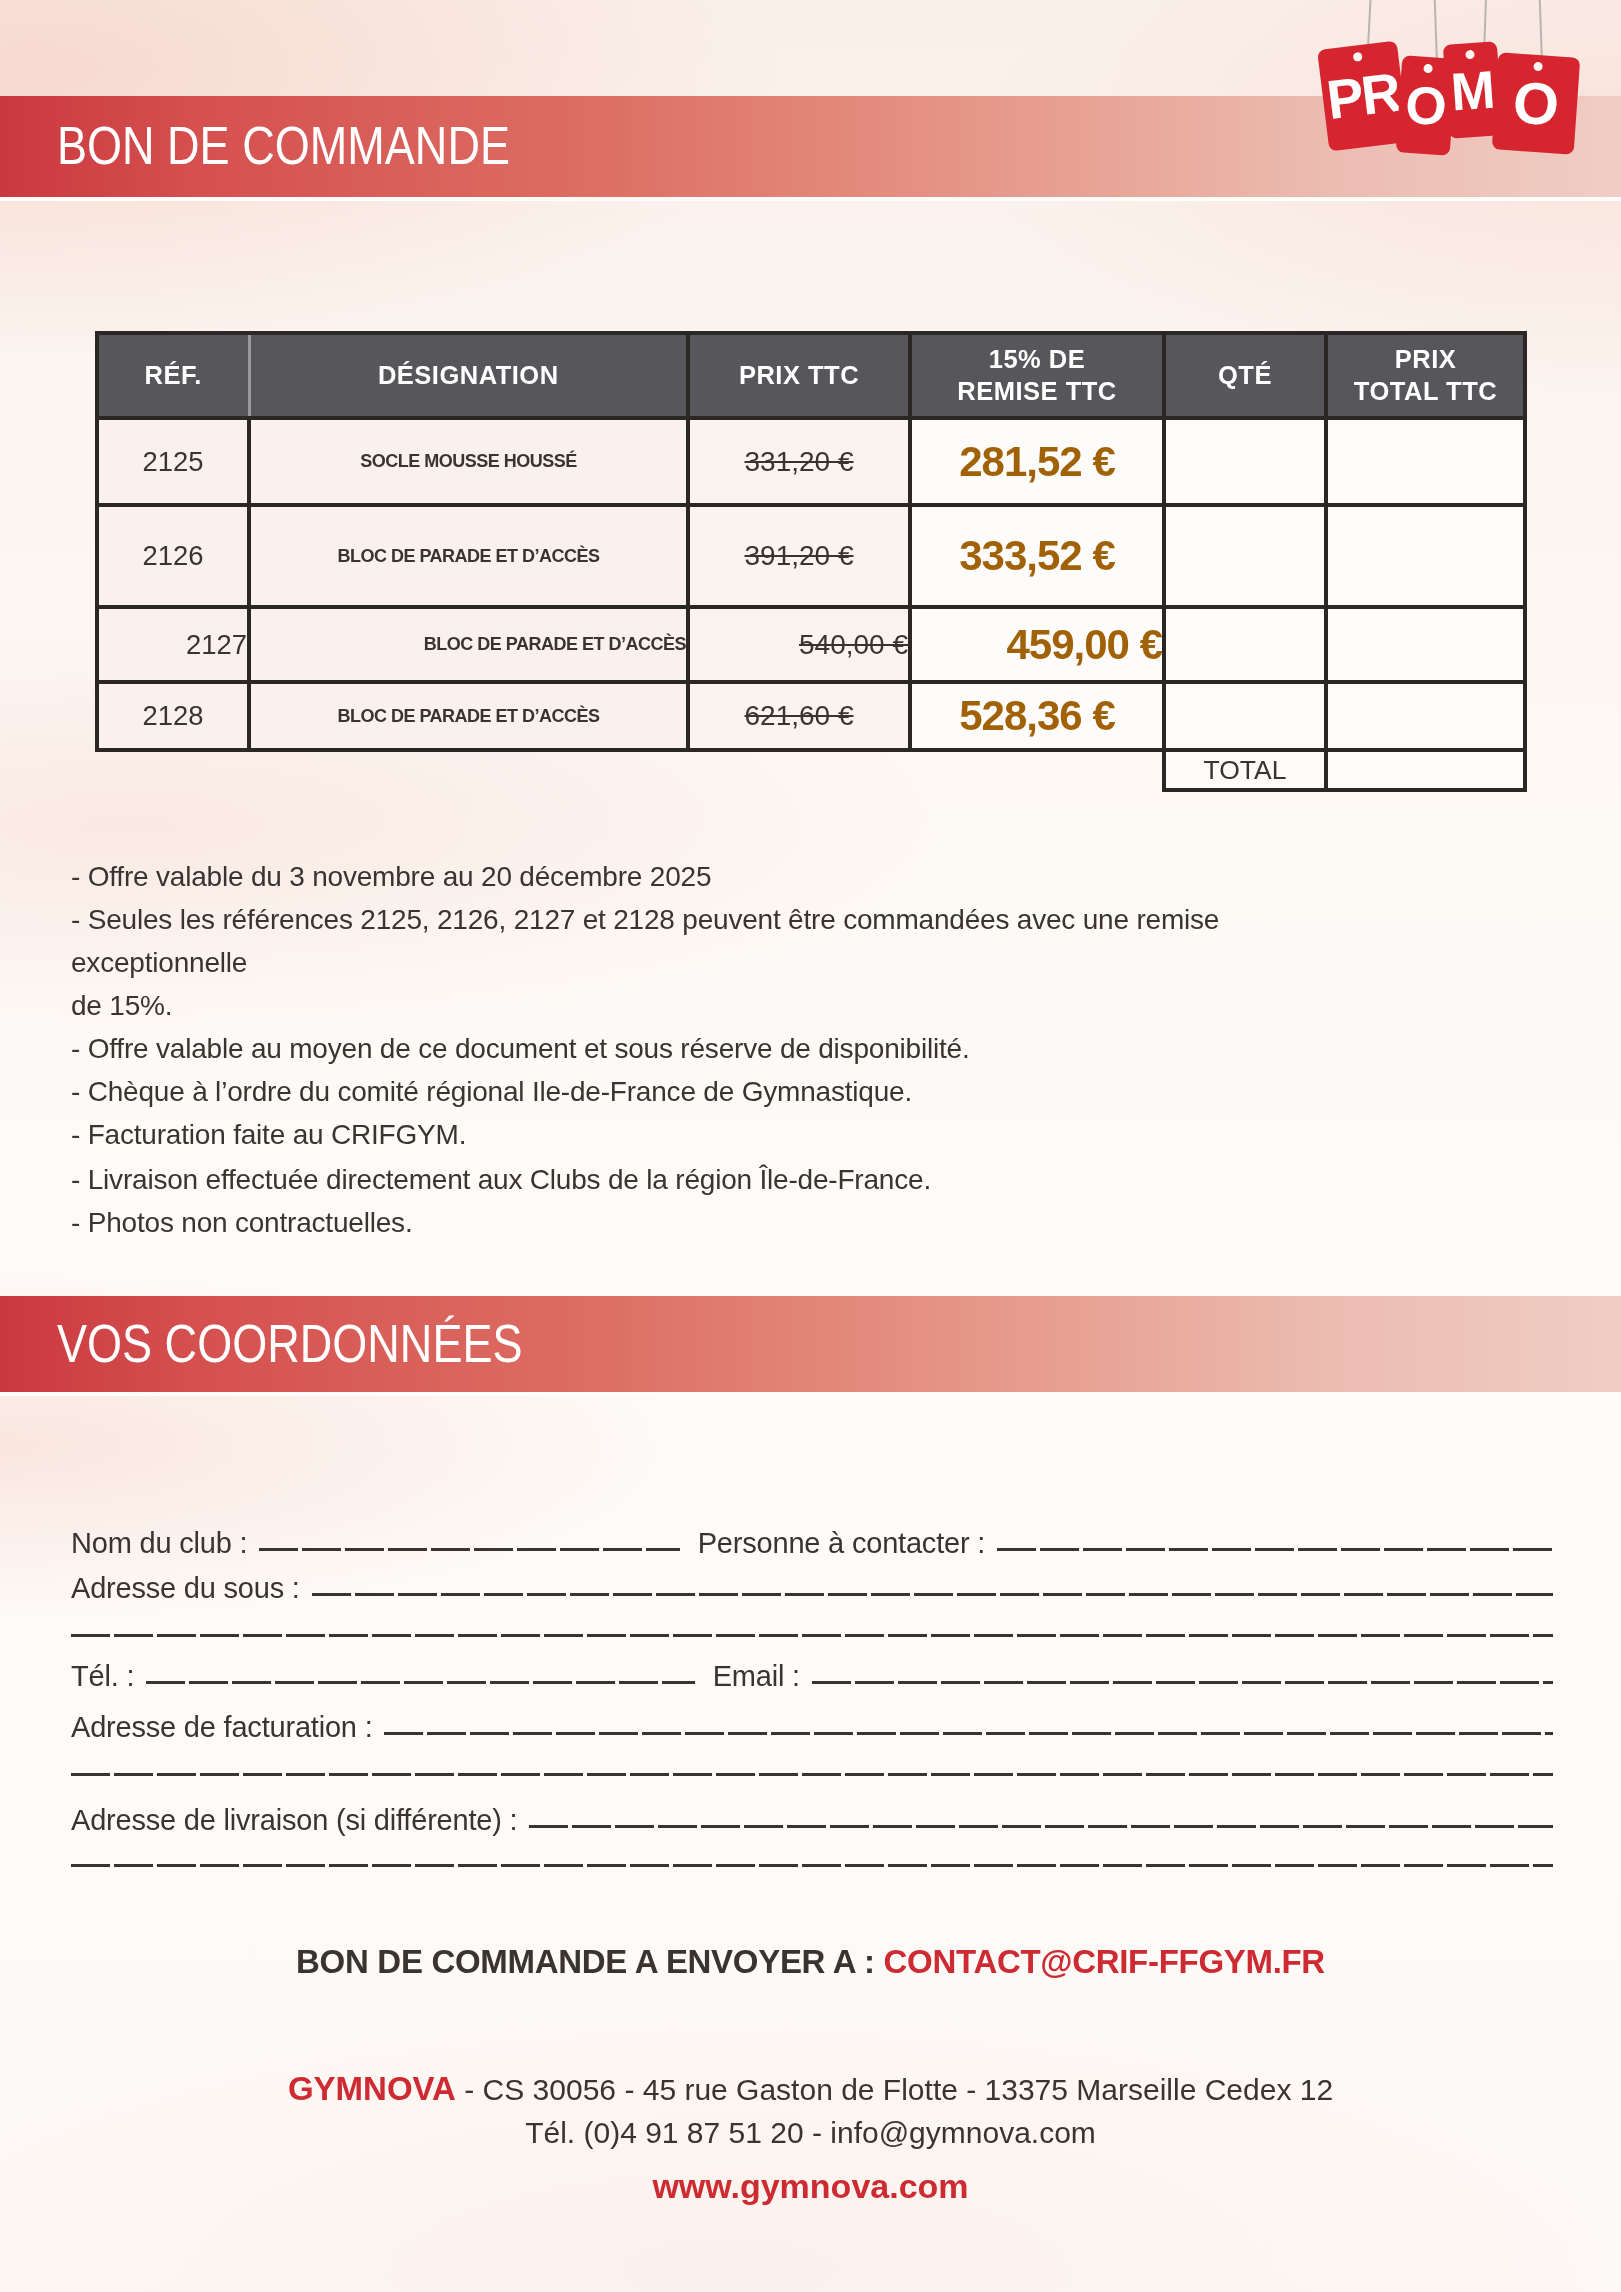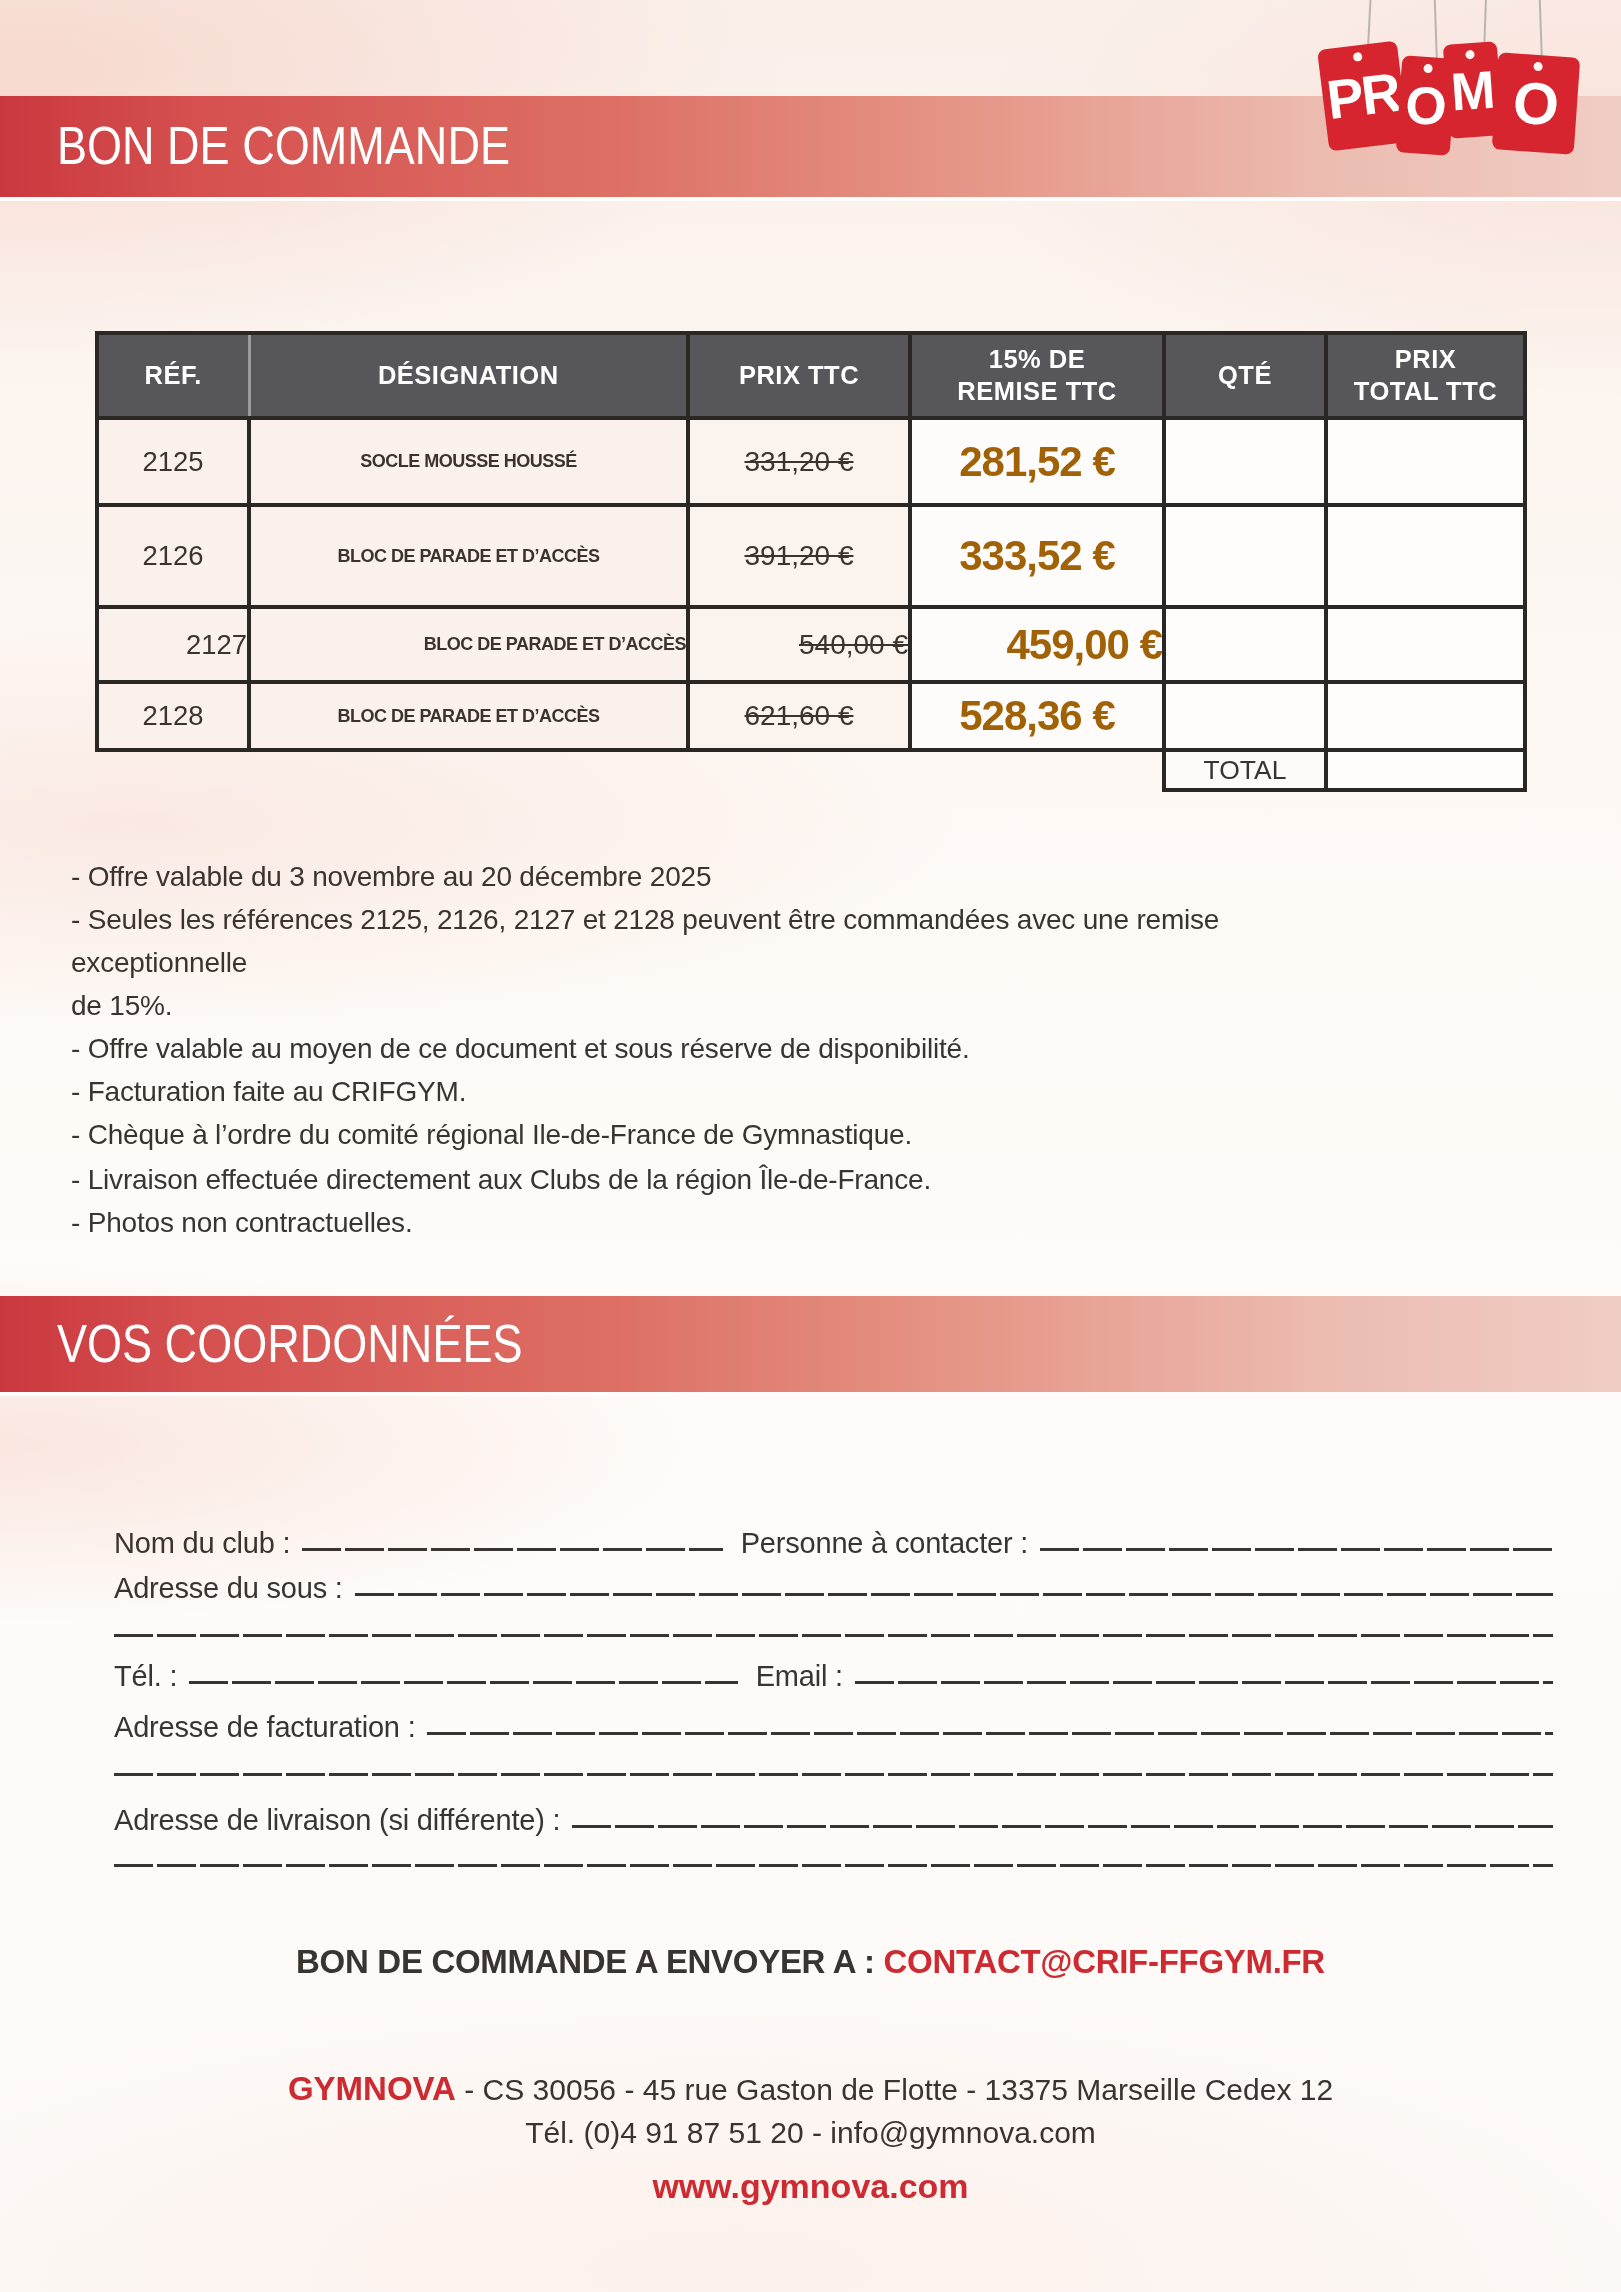--- a/index.html
+++ b/index.html
@@ -76,21 +76,21 @@
   td.c-total-label{ font-size:26.5px; background:#fdfbf9; }
   td.c-total-value{ background:#fefdfc; }
 
   
   .terms{ position:absolute; left:71px; top:855px; width:1470px; z-index:2; }
   .terms p{ font-size:28px; line-height:43px; letter-spacing:-0.2px; }
   .terms p.gap{ margin-top:2px; }
 
   
   .form{ position:absolute; left:71px; top:1515px; width:1482px; z-index:2; }
-  .frow{ display:flex; align-items:flex-end;margin-left:43px; }
+  .frow{ display:flex; align-items:flex-end; }
   .flabel{ white-space:nowrap; font-size:29px; line-height:1; padding-right:11.8px; letter-spacing:-0.2px; }
   .flabel.second{ padding-left:17.6px; }
   .ffill{
     flex:1 1 auto; height:2.9px; margin-bottom:6.9px;
     background:repeating-linear-gradient(to right,#3a3430 0 39px,transparent 39px 43px);
   }
   .ffill.w430{ flex:0 0 421px; }
   .ffill.w560{ flex:0 0 549px; }
   .fr1{height:43px;} .fr2{height:45px;} .fr3{height:41px;} .fr4{height:47px;}
   .fr5{height:51px;} .fr6{height:41px;} .fr7{height:52px;} .fr8{height:39px;}
@@ -214,22 +214,22 @@
       </tbody>
     </table>
   </div>
 
   <div class="terms">
     <p>- Offre valable du 3 novembre au 20 décembre 2025</p>
     <p>- Seules les références 2125, 2126, 2127 et 2128 peuvent être commandées avec une remise</p>
     <p>exceptionnelle</p>
     <p>de 15%.</p>
     <p>- Offre valable au moyen de ce document et sous réserve de disponibilité.</p>
+    <p>- Chèque à l’ordre du comité régional Ile-de-France de Gymnastique.</p>
     <p>- Facturation faite au CRIFGYM.</p>
-    <p>- Chèque à l’ordre du comité régional Ile-de-France de Gymnastique.</p>
     <p class="gap">- Livraison effectuée directement aux Clubs de la région Île-de-France.</p>
     <p>- Photos non contractuelles.</p>
   </div>
 
   <div class="banner banner2">
     <span class="banner-title">VOS COORDONNÉES</span>
   </div>
 
   <div class="form">
     <div class="frow fr1">

